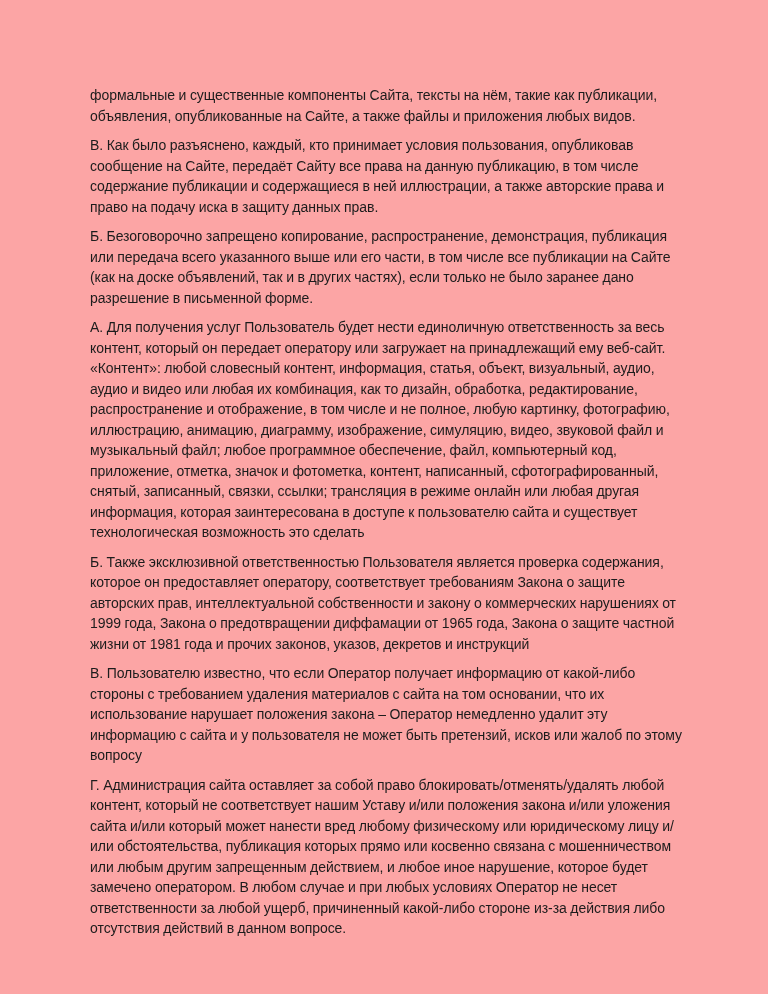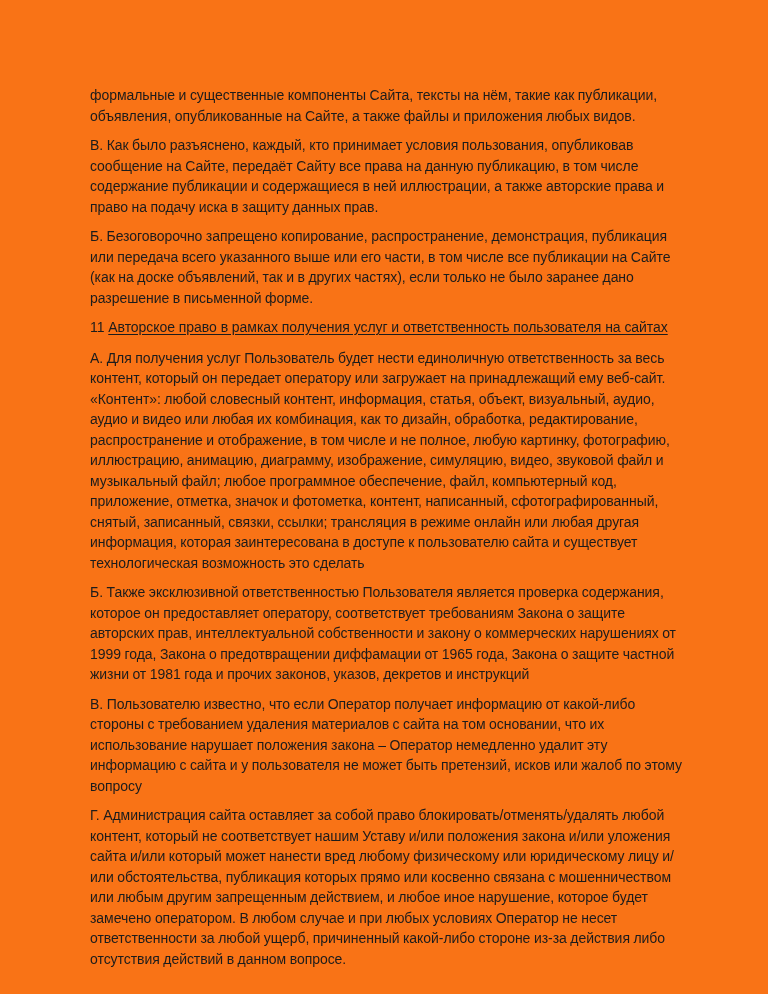--- a/index.html
+++ b/index.html
@@ -12,21 +12,21 @@
     height: 994px;
     overflow: hidden;
     font-family: "Liberation Sans", sans-serif;
     color: #1c1c1c;
   }
   .page {
     box-sizing: border-box;
     width: 768px;
     height: 994px;
     padding: 85px 78px 0 90px;
-    background: #f97316;
+    background: #fca5a5;
   }
   .doc-body {
     width: 602px;
   }
   .para {
     margin: 0 0 9px 0;
     font-size: 14px;
     line-height: 20.5px;
     letter-spacing: -0.05px;
     text-align: left;
@@ -52,23 +52,20 @@
 
 <div class="page">
   <div class="doc-body">
 
     <p class="para">формальные и существенные компоненты Сайта, тексты на нём, такие как публикации, объявления, опубликованные на Сайте, а также файлы и приложения любых видов.</p>
 
     <p class="para">В. Как было разъяснено, каждый, кто принимает условия пользования, опубликовав сообщение на Сайте, передаёт Сайту все права на данную публикацию, в том числе содержание публикации и содержащиеся в ней иллюстрации, а также авторские права и право на подачу иска в защиту данных прав.</p>
 
     <p class="para">Б. Безоговорочно запрещено копирование, распространение, демонстрация, публикация или передача всего указанного выше или его части, в том числе все публикации на Сайте (как на доске объявлений, так и в других частях), если только не было заранее дано разрешение в письменной форме.</p>
 
-    <h2 class="heading">
-      <span class="section-number">11 </span><span class="section-title">Авторское право в рамках получения услуг и ответственность пользователя на сайтах</span>
-    </h2>
 
     <p class="para">А. Для получения услуг Пользователь будет нести единоличную ответственность за весь контент, который он передает оператору или загружает на принадлежащий ему веб-сайт. «Контент»: любой словесный контент, информация, статья, объект, визуальный, аудио, аудио и видео или любая их комбинация, как то дизайн, обработка, редактирование, распространение и отображение, в том числе и не полное, любую картинку, фотографию, иллюстрацию, анимацию, диаграмму, изображение, симуляцию, видео, звуковой файл и музыкальный файл; любое программное обеспечение, файл, компьютерный код, приложение, отметка, значок и фотометка, контент, написанный, сфотографированный, снятый, записанный, связки, ссылки; трансляция в режиме онлайн или любая другая информация, которая заинтересована в доступе к пользователю сайта и существует технологическая возможность это сделать</p>
 
     <p class="para">Б. Также эксклюзивной ответственностью Пользователя является проверка содержания, которое он предоставляет оператору, соответствует требованиям Закона о защите авторских прав, интеллектуальной собственности и закону о коммерческих нарушениях от 1999 года, Закона о предотвращении диффамации от 1965 года, Закона о защите частной жизни от 1981 года и прочих законов, указов, декретов и инструкций</p>
 
     <p class="para">В. Пользователю известно, что если Оператор получает информацию от какой-либо стороны с требованием удаления материалов с сайта на том основании, что их использование нарушает положения закона – Оператор немедленно удалит эту информацию с сайта и у пользователя не может быть претензий, исков или жалоб по этому вопросу</p>
 
     <p class="para">Г. Администрация сайта оставляет за собой право блокировать/отменять/удалять любой контент, который не соответствует нашим Уставу и/или положения закона и/или уложения сайта и/или который может нанести вред любому физическому или юридическому лицу и/или обстоятельства, публикация которых прямо или косвенно связана с мошенничеством или любым другим запрещенным действием, и любое иное нарушение, которое будет замечено оператором. В любом случае и при любых условиях Оператор не несет ответственности за любой ущерб, причиненный какой-либо стороне из-за действия либо отсутствия действий в данном вопросе.</p>
 
   </div>

